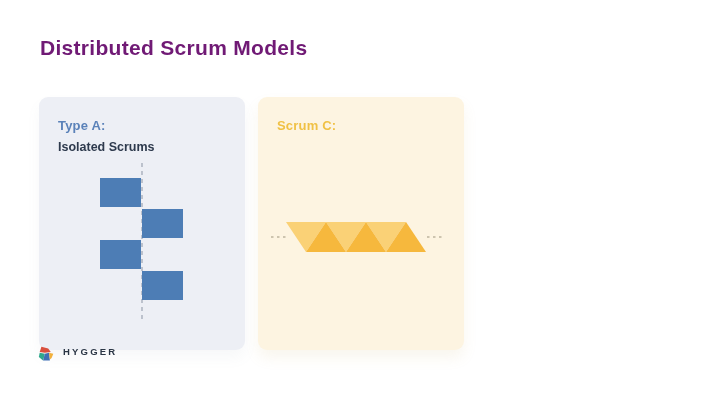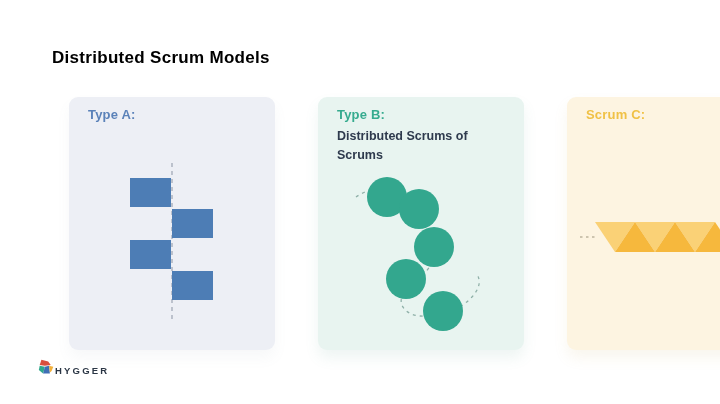--- a/index.html
+++ b/index.html
@@ -6,39 +6,38 @@
   body {
     width: 720px; height: 404px;
     background: #ffffff;
     font-family: "Liberation Sans", sans-serif;
     position: relative;
     overflow: hidden;
   }
   .page-title {
     position: absolute;
     left: 40px; top: 36px;
-    margin: 12px;
-    font-size: 17px;
+    margin: 0;
+    font-size: 21px;
     font-weight: bold;
     letter-spacing: 0.3px;
-    color: #000000;
+    color: #701a75;
   }
   .cards-row {
     position: absolute;
     left: 39px; top: 97px;
     display: flex;
     gap: 13px;
   }
   .card {
     width: 206px; height: 253px;
     box-sizing: border-box;
     border-radius: 9px;
-    padding: 10px 19px;
+    padding: 21px 19px;
     position: relative;
-    margin-left: 30px;
   }
   .card-a { background: #edeff5; box-shadow: 0 8px 14px rgba(120,130,160,0.06); }
   .card-b { background: #e8f4f0; box-shadow: 0 8px 14px rgba(90,160,140,0.10); }
   .card-c { background: #fdf4e1; box-shadow: 0 8px 14px rgba(200,170,90,0.10); }
   .card-label {
     font-size: 13px;
     font-weight: bold;
     letter-spacing: 0.2px;
   }
   .card-a .card-label { color: #5b82b9; }
@@ -53,73 +52,55 @@
     max-width: 136px;
   }
   .diagram {
     position: absolute;
     left: 0; top: 0;
     width: 206px; height: 253px;
     pointer-events: none;
   }
   .brand {
     position: absolute;
-    left: 38px; top: 359px;
+    left: 38px; top: 346px;
     display: flex;
-    align-items: flex-end;
+    align-items: flex-start;
+    gap: 8px;
   }
   .brand-text {
     font-size: 9.5px;
     font-weight: bold;
     letter-spacing: 2.2px;
     color: #2b3645;
   }
 </style>
 </head>
 <body>
 
 <div>
 
   <h1 class="page-title">Distributed Scrum Models</h1>
 
   <div class="cards-row">
 
     <section class="card card-a">
       <div class="card-label">Type A:</div>
+      <div class="card-name">Isolated Scrums</div>
       <svg class="diagram" viewBox="0 0 206 253" xmlns="http://www.w3.org/2000/svg">
         <line x1="103" y1="66" x2="103" y2="223" stroke="#a7afbc" stroke-width="1.4" stroke-dasharray="4 4"></line>
         <g fill="#4d7db5">
           <rect x="61" y="81" width="41" height="29"></rect>
           <rect x="103" y="112" width="41" height="29"></rect>
           <rect x="61" y="143" width="41" height="29"></rect>
           <rect x="103" y="174" width="41" height="29"></rect>
         </g>
       </svg>
     </section>
 
-    <section class="card card-b">
-      <div class="card-label">Type B:</div>
-      <div class="card-name">Distributed Scrums of Scrums</div>
-      <svg class="diagram" viewBox="0 0 206 253" xmlns="http://www.w3.org/2000/svg">
-        <path d="M 38,100
-                 C 58,86 92,86 105,114
-                 C 112,128 121,136 119,151
-                 C 116,174 96,184 86,196
-                 C 78,207 88,218 102,219
-                 C 120,220 140,214 152,202
-                 C 160,194 164,186 159,177" fill="none" stroke="#8fb0a8" stroke-width="1.3" stroke-dasharray="3 4"></path>
-        <g fill="#33a78e">
-          <circle cx="69" cy="100" r="20"></circle>
-          <circle cx="101" cy="112" r="20"></circle>
-          <circle cx="116" cy="150" r="20"></circle>
-          <circle cx="88" cy="182" r="20"></circle>
-          <circle cx="125" cy="214" r="20"></circle>
-        </g>
-      </svg>
-    </section>
 
     <section class="card card-c">
       <div class="card-label">Scrum C:</div>
       <svg class="diagram" viewBox="0 0 206 253" xmlns="http://www.w3.org/2000/svg">
         <line x1="13" y1="140" x2="29" y2="140" stroke="#bdb49e" stroke-width="1.4" stroke-dasharray="2.5 3.5"></line>
         <line x1="169" y1="140" x2="186" y2="140" stroke="#bdb49e" stroke-width="1.4" stroke-dasharray="2.5 3.5"></line>
         <g fill="#fad176">
           <polygon points="28,125 68,125 48,155"></polygon>
           <polygon points="68,125 108,125 88,155"></polygon>
           <polygon points="108,125 148,125 128,155"></polygon>

